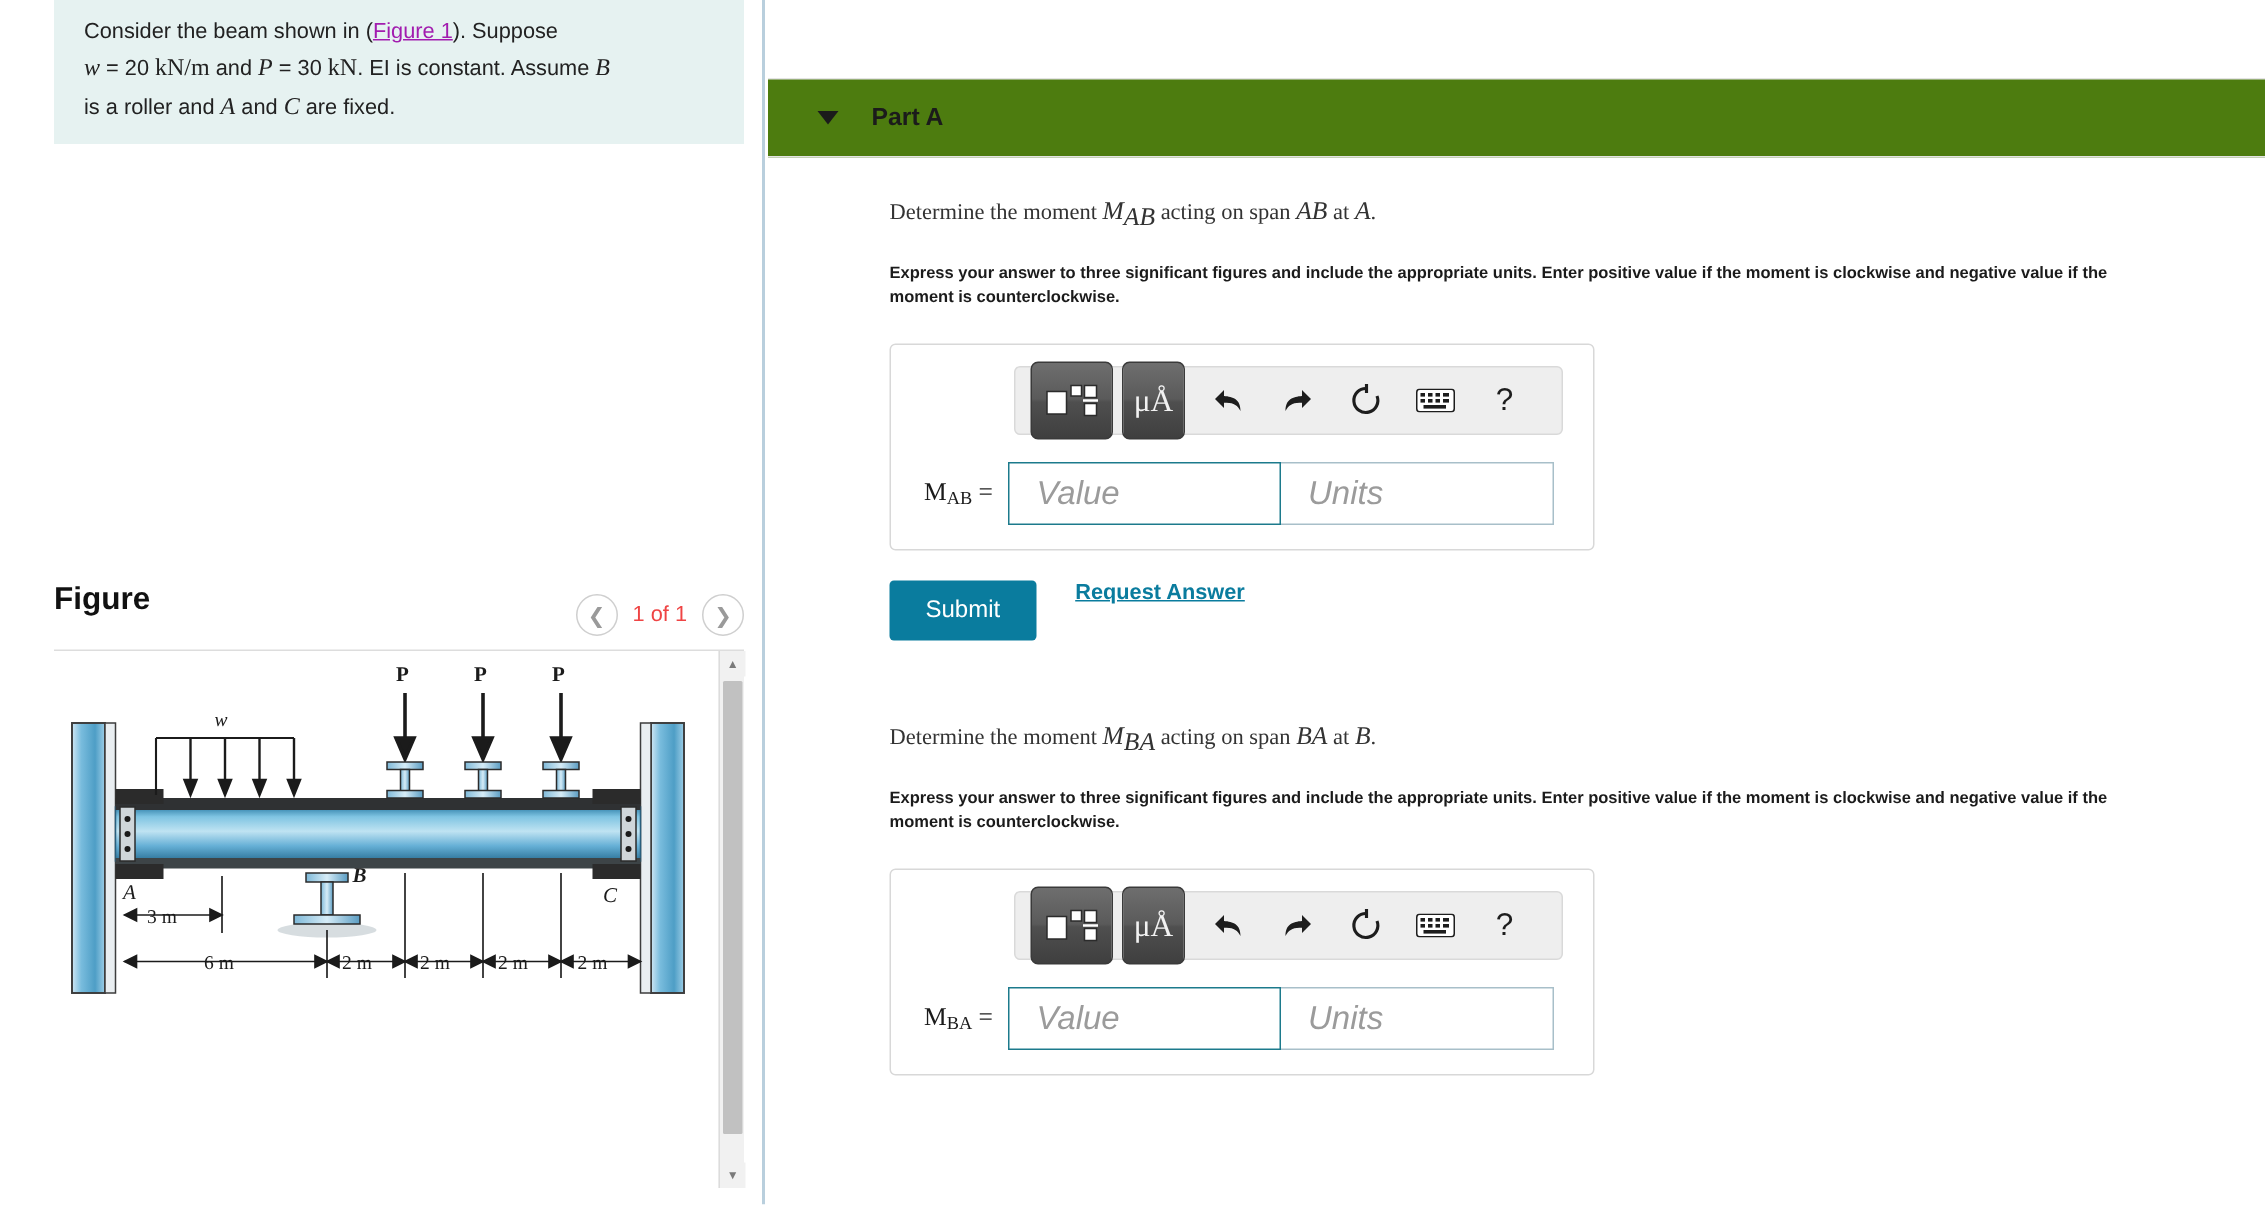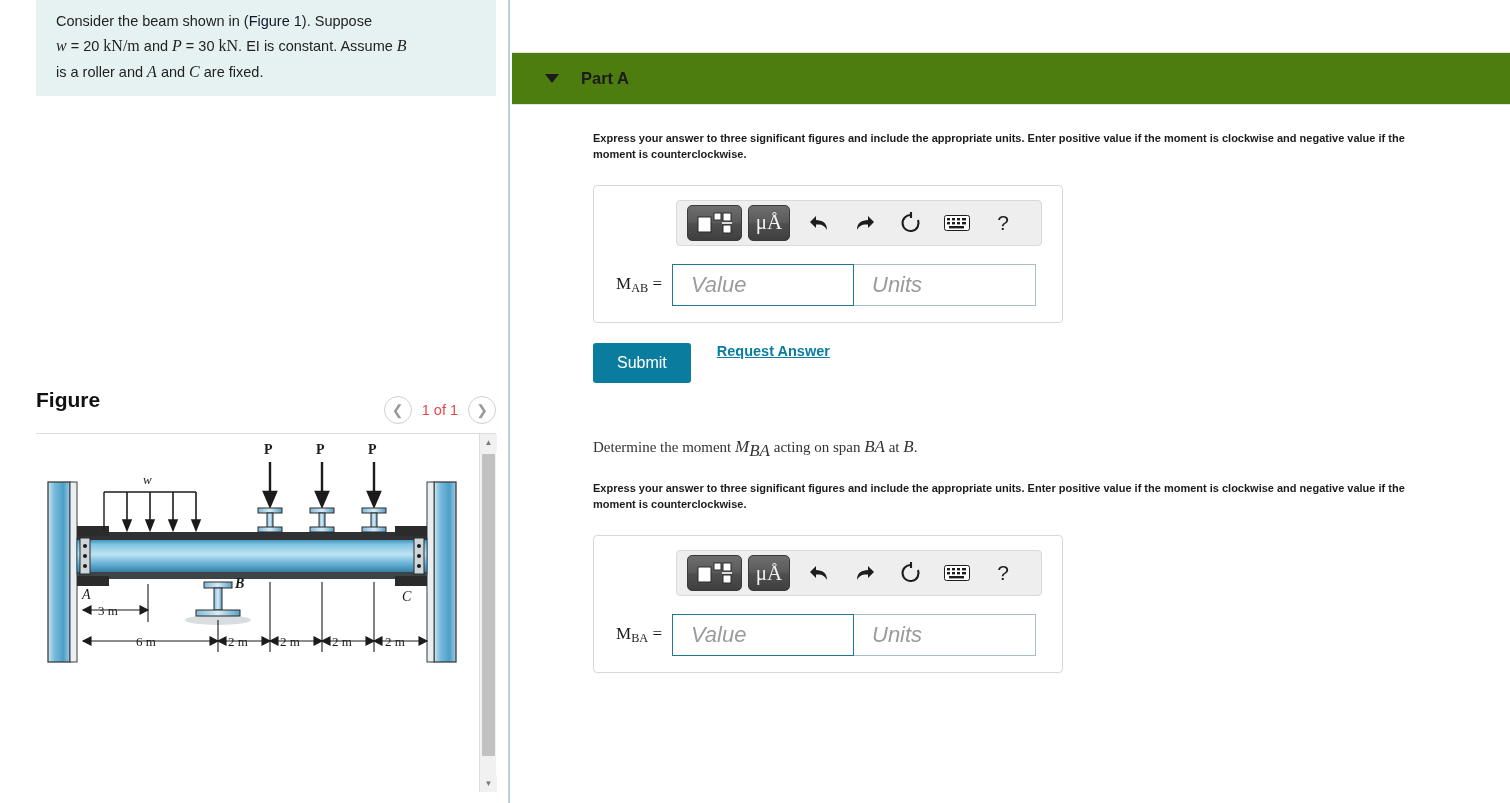--- a/index.html
+++ b/index.html
@@ -23,21 +23,21 @@
     position: absolute; left: 36px; top: 0;
     width: 460px; height: 96px;
     background: #e6f2f1;
     padding: 10px 14px 0 20px;
   }
   .problem-text {
     font-size: 14.5px; color: #222; line-height: 1.62;
   }
   .mathit { font-family: "Liberation Serif", serif; font-style: italic; font-size: 16px; }
   .mathup { font-family: "Liberation Serif", serif; font-style: normal; font-size: 16px; }
-  .fig-link { color: #0f172a; }
+  .fig-link { color: #a21caf; text-decoration: underline; }
 
   .figure-header {
     position: absolute; left: 36px; top: 388px;
     width: 460px; height: 44px;
     display: flex; 
   }
   .figure-title { font-size: 21px; font-weight: bold; color: #111; }
   .fig-nav { margin-left: auto; display: flex; align-items: center; gap: 10px; }
   .nav-circle {
     width: 28px; height: 28px; border-radius: 50%;
@@ -110,21 +110,21 @@
   .answer-box {
     width: 470px; border: 1px solid #d8d8d8; border-radius: 4px;
     background: #fff; padding: 14px 12px 16px 12px;
   }
   .tool-row {
     display: flex; align-items: center; gap: 0;
     background: #eeeeee; border: 1px solid #d9d9d9; border-radius: 4px;
     height: 46px; padding: 0 10px; margin-left: 70px; width: 366px;
   }
   .tool-btn {
-    width: 55px; height: 36px; border-radius: 5px;
+    width: 55px; height: 52px; border-radius: 5px;
     background: linear-gradient(#6e6e6e 0%, #5a5a5a 48%, #4f4f4f 52%, #3f3f3f 100%);
     border: 1px solid #3a3a3a;
     display: flex; align-items: center; justify-content: center;
     margin-right: 6px; cursor: pointer;
   }
   .tool-btn.unit { width: 42px; }
   .unit-txt { color: #f2f2f2; font-size: 21px; font-family: "Liberation Serif", serif; }
   .tool-icon {
     width: 46px; height: 36px; display: flex; align-items: center; justify-content: center;
     color: #1d1d1d; cursor: pointer;
@@ -326,20 +326,23 @@
   <div class="right-panel">
 
     <div style="height:52px;"></div>
 
     <div class="part-header">
       <div class="caret"></div>
       <span class="part-label">Part A</span>
     </div>
 
     <div class="part-body">
+      <div class="q-text">
+        <span>Determine the moment </span><span class="serif">M</span><span class="serif sub">AB</span><span> acting on span </span><span class="serif">AB</span><span> at </span><span class="serif">A</span><span>.</span>
+      </div>
 
       <div class="instr">Express your answer to three significant figures and include the appropriate units. Enter positive value if the moment is clockwise and negative value if the moment is counterclockwise.</div>
 
       <div class="answer-box">
         <div class="tool-row">
           <div class="tool-btn">
             <svg width="36" height="22" viewBox="0 0 36 22">
               <rect x="1" y="5" width="13" height="15" fill="#fff" stroke="#2b2b2b"></rect>
               <rect x="17" y="1" width="7" height="7" fill="#fff" stroke="#2b2b2b"></rect>
               <rect x="26" y="1" width="8" height="8" fill="#fff" stroke="#2b2b2b"></rect>

